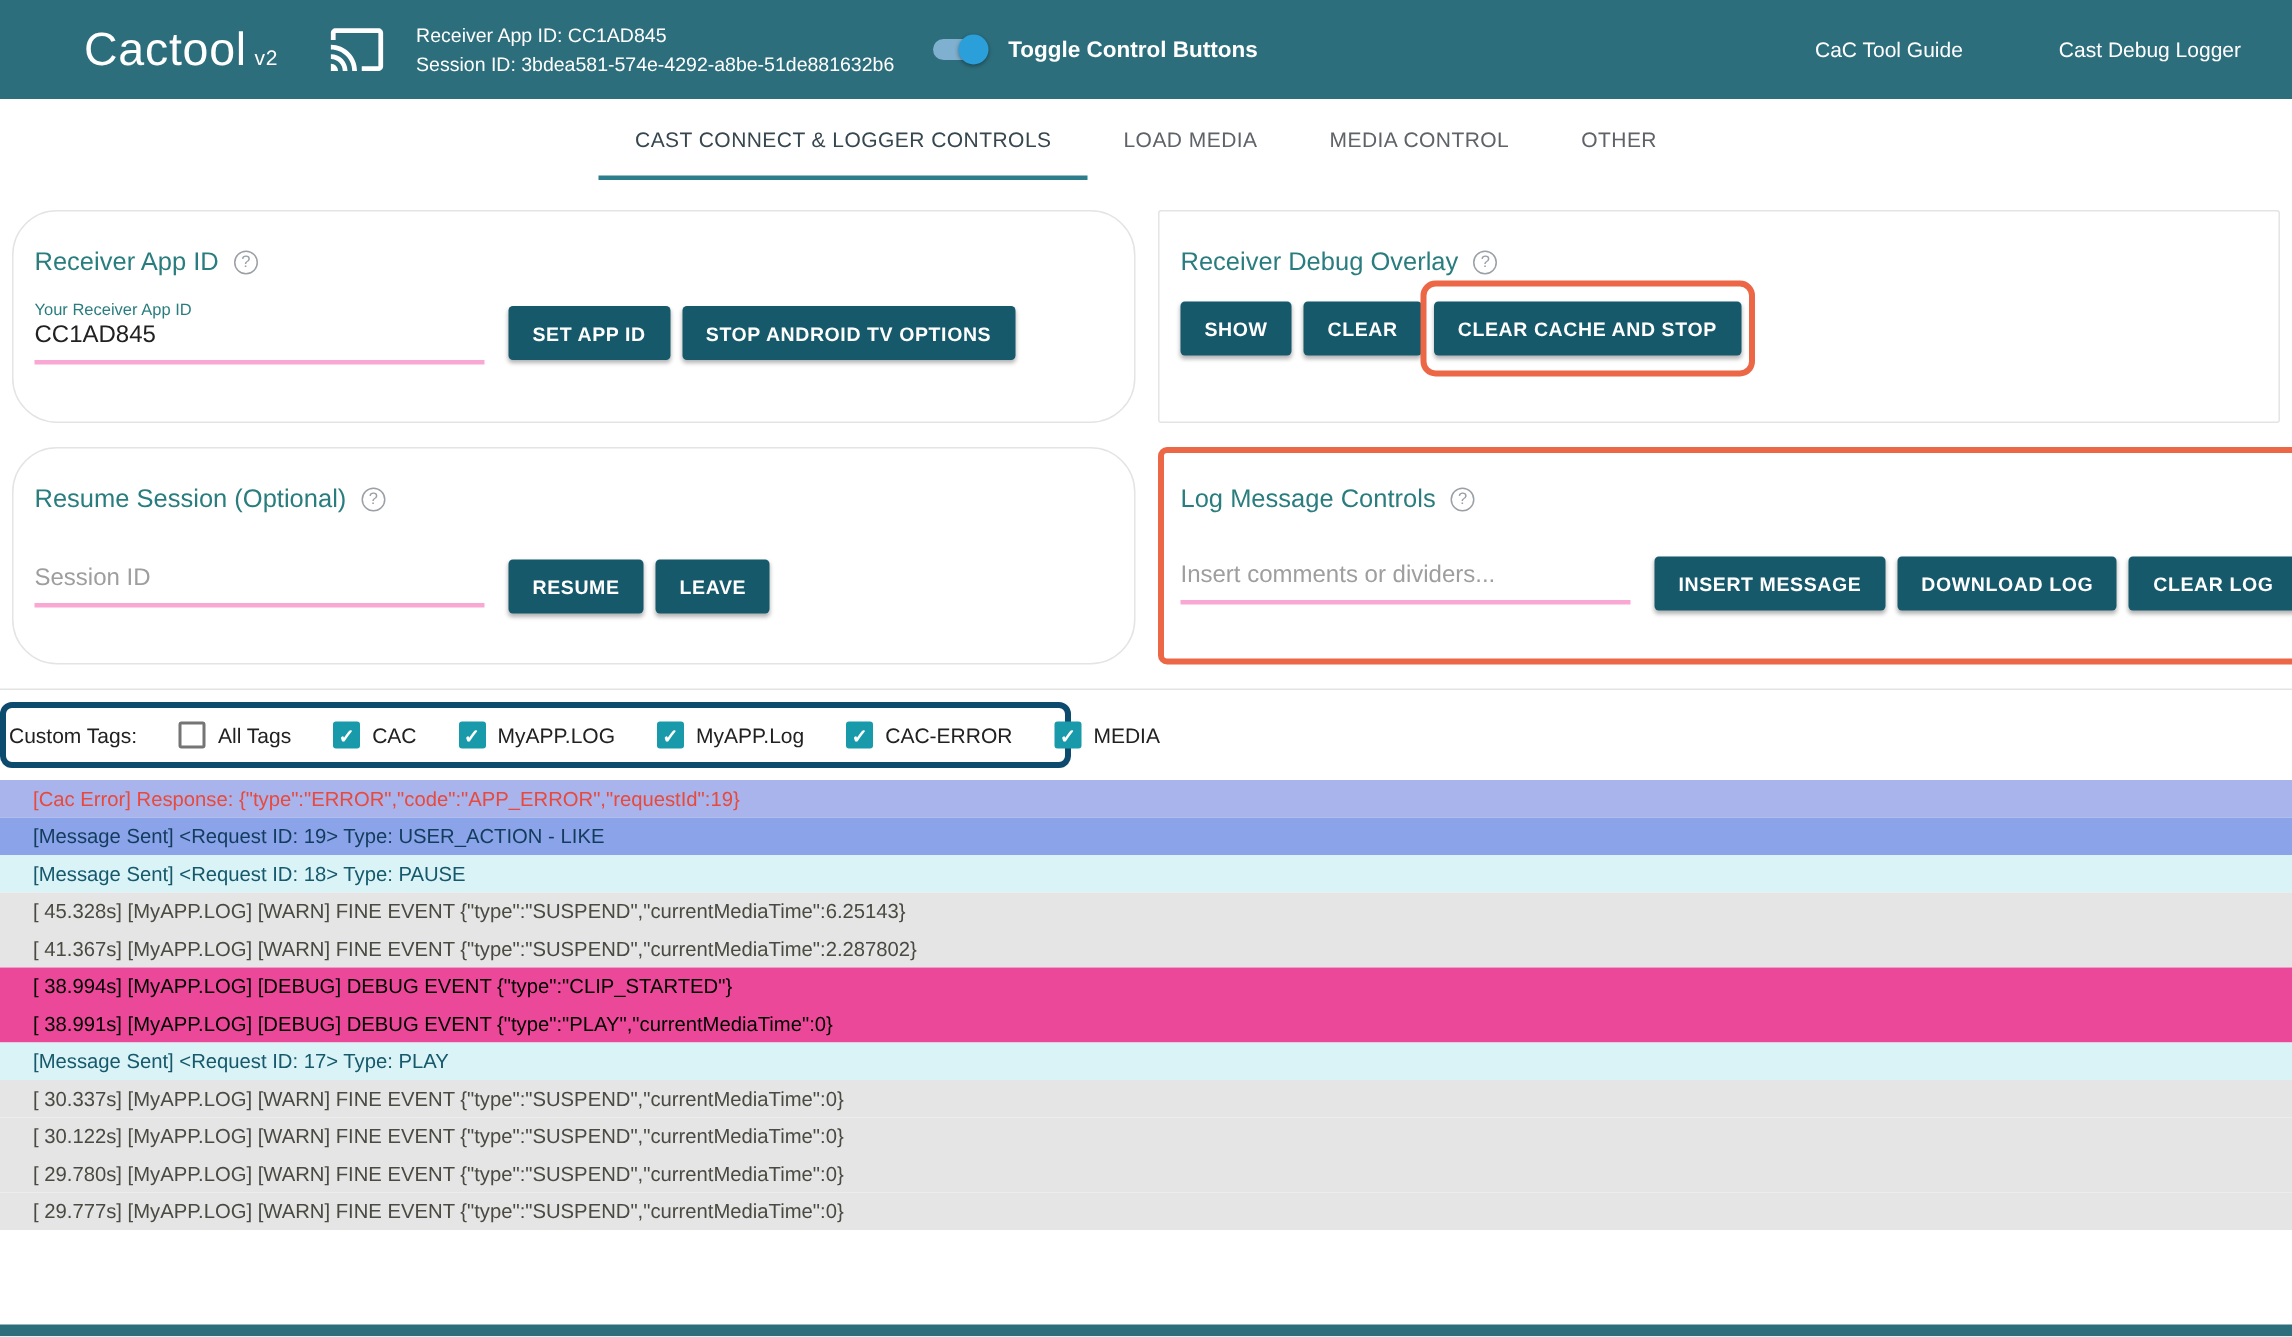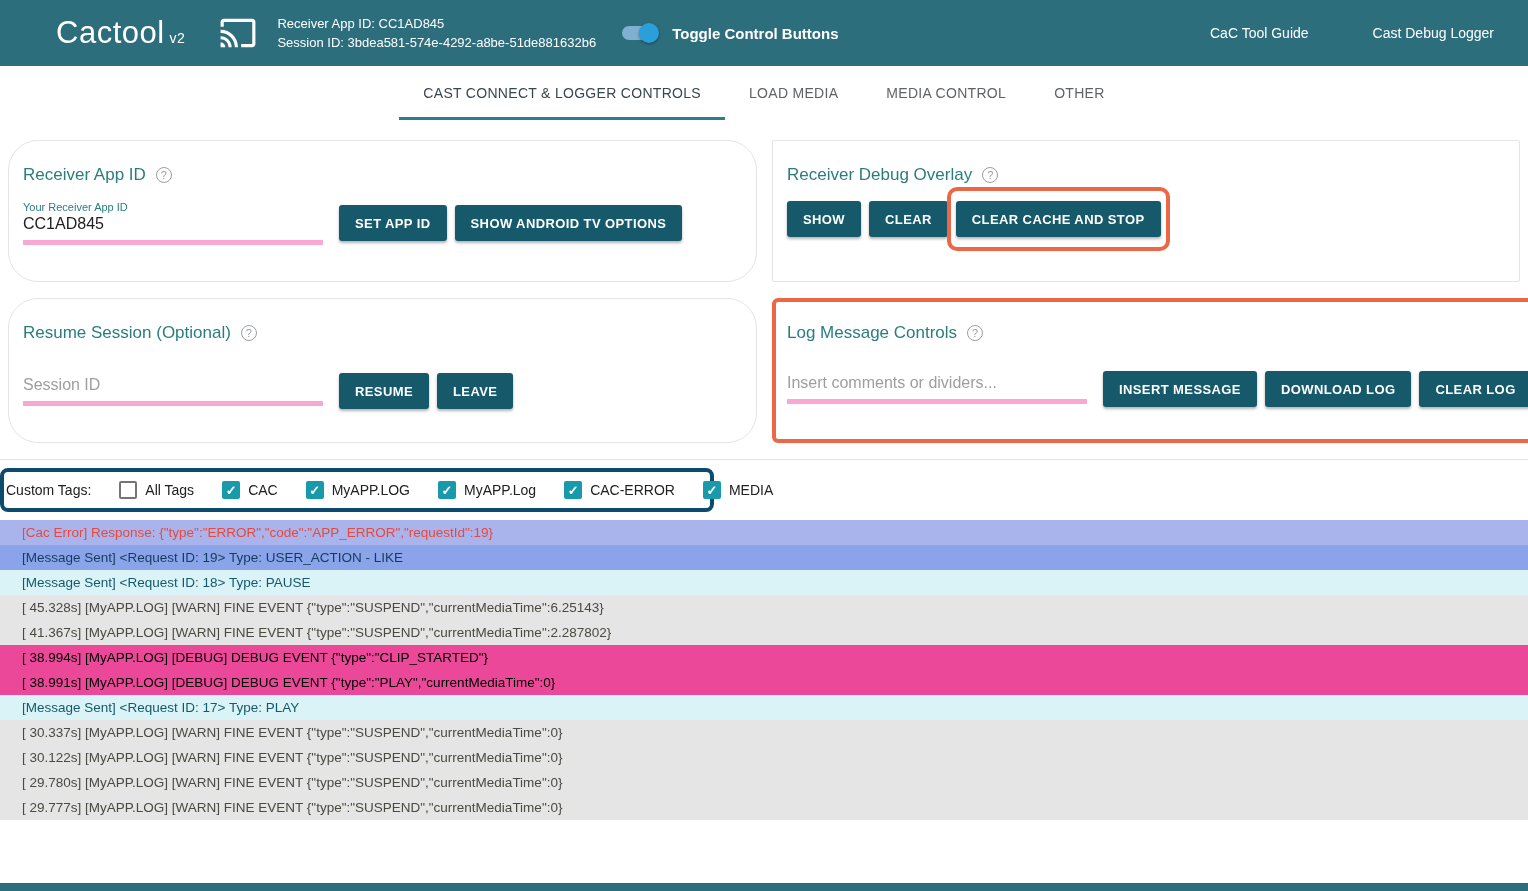--- a/index.html
+++ b/index.html
@@ -44,21 +44,21 @@
   .panel-row.r2 .panel { height: 145px; }
   .panel.left { width: 749px; flex: none; border-radius: 30px; }
   .panel.right { flex: 1; }
   .panel.orange { border: 4px solid #ec6746; border-radius: 6px; padding: 11px; }
   .panel-title { display: flex; align-items: center; gap: 10px; color: #2a7d7e; font-size: 17px; margin-top: 10px; font-weight: 400; }
   .help-icon {
     width: 16px; height: 16px; border: 1px solid #9aa0a6; border-radius: 50%;
     color: #9aa0a6; font-size: 11px; display: flex; align-items: center; justify-content: center; cursor: pointer;
   }
   .controls-row { margin-top: 16px; display: flex; align-items: center; gap: 8px; }
-  .field { width: 300px; border-bottom: 5px solid #f9a8d4; margin-right: 8px; flex: none; }
+  .field { width: 300px; border-bottom: 3px solid #f9a8d4; margin-right: 8px; flex: none; }
   .field-label { font-size: 11px; color: #2a7d7e; margin-bottom: 2px; }
   .field input {
     border: none; outline: none; width: 100%; font-size: 16px; color: #212121;
     font-family: inherit; padding: 0 0 7px; background: transparent;
   }
   .field input::placeholder { color: #9e9e9e; }
   .btn {
     background: #15596b; color: #fff; border: none; border-radius: 3px; font-family: inherit;
     font-size: 13px; font-weight: bold; letter-spacing: .4px; padding: 0 16px; height: 36px;
     box-shadow: 0 2px 3px rgba(0,0,0,.3); cursor: pointer; white-space: nowrap;
@@ -132,21 +132,21 @@
         <div class="panel-title">
           <span>Receiver App ID</span>
           <span class="help-icon">?</span>
         </div>
         <div class="controls-row">
           <div class="field">
             <div class="field-label">Your Receiver App ID</div>
             <input type="text" value="CC1AD845" style="">
           </div>
           <button class="btn">SET APP ID</button>
-          <button class="btn">SHOW ANDROID TV OPTIONS</button>
+          <button class="btn">STOP ANDROID TV OPTIONS</button>
         </div>
       </section>
 
       <section class="panel right">
         <div class="panel-title">
           <span>Receiver Debug Overlay</span>
           <span class="help-icon">?</span>
         </div>
         <div class="controls-row">
           <button class="btn">SHOW</button>

